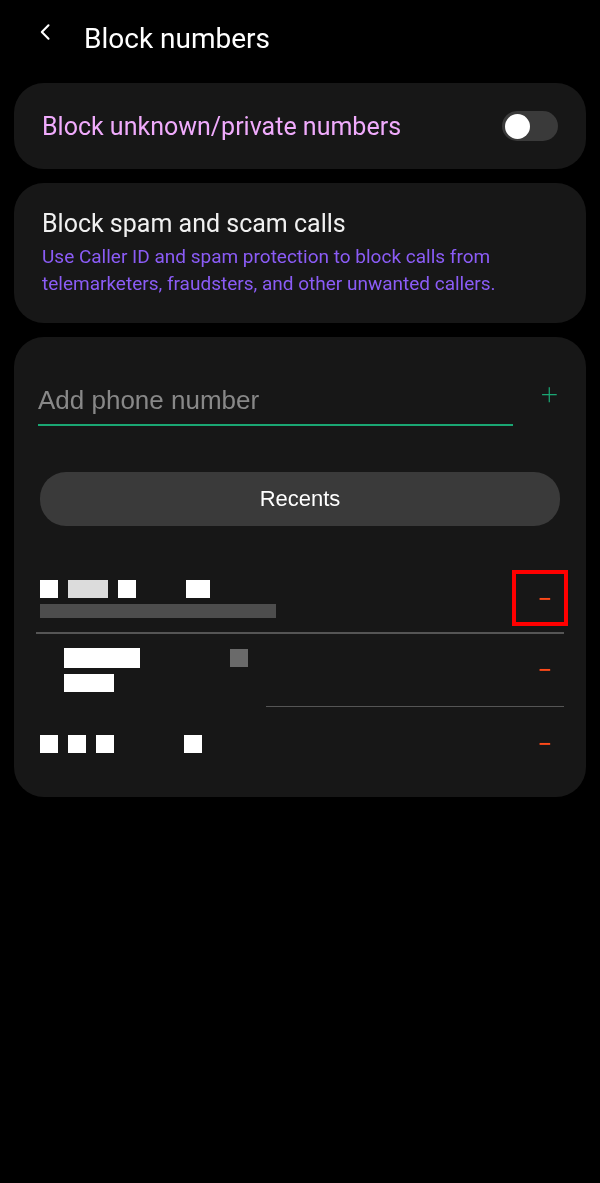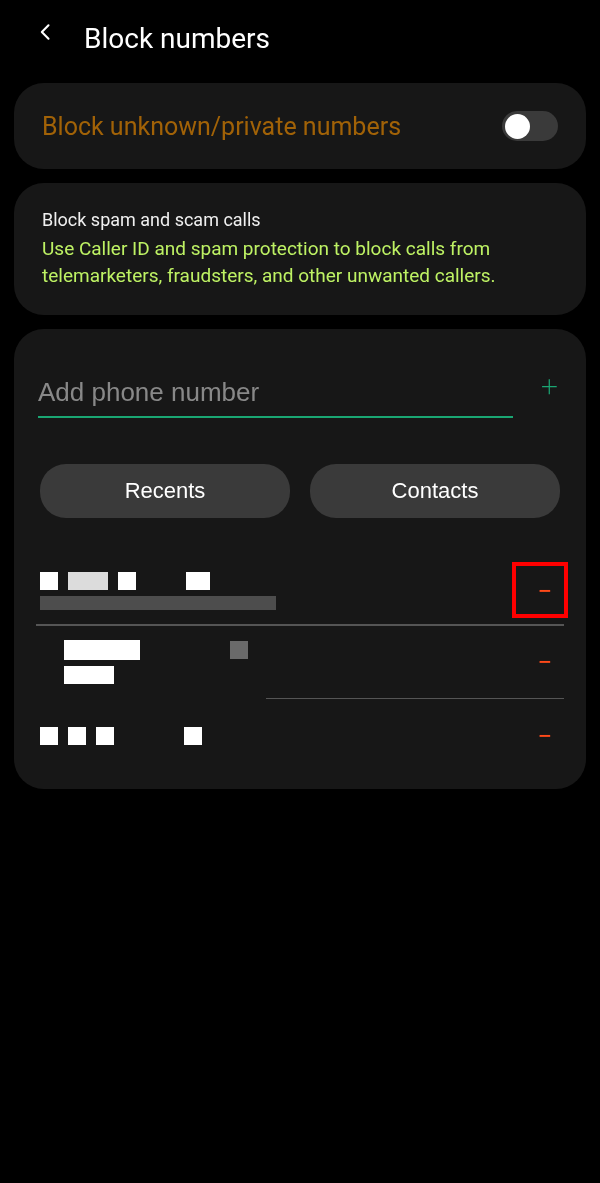--- a/index.html
+++ b/index.html
@@ -34,49 +34,49 @@
       padding: 28px 28px;
     }
     .toggle-row {
       display: flex;
       align-items: center;
       justify-content: space-between;
     }
     .toggle-label {
       font-size: 25px;
       font-weight: 400;
-      color: #a16207;
+      color: #f0abfc;
     }
     .toggle {
       width: 56px;
       height: 30px;
       background: #3a3a3a;
       border-radius: 15px;
       position: relative;
       flex-shrink: 0;
     }
     .toggle-knob {
       width: 25px;
       height: 25px;
       background: #fff;
       border-radius: 50%;
       position: absolute;
       top: 2.5px;
       left: 3px;
     }
     .spam-card { padding: 26px 28px; }
     .spam-title {
-      font-size: 18px;
+      font-size: 25px;
       font-weight: 400;
       color: #f0f0f0;
       margin-bottom: 6px;
     }
     .spam-desc {
       font-size: 19px;
-      color: #bef264;
+      color: #8b5cf6;
       line-height: 1.4;
     }
     .numbers-card {
       background: #171717;
       border-radius: 30px;
       margin: 8px 14px;
       padding: 28px 22px 16px 22px;
     }
     .input-row {
       display: flex;
@@ -200,21 +200,20 @@
 </div>
 
 <div class="numbers-card">
   <div class="input-row">
     <input class="input-field" type="text" placeholder="Add phone number" style="">
     <span class="plus-icon">+</span>
   </div>
 
   <div class="tab-row">
     <button class="tab-btn">Recents</button>
-    <button class="tab-btn">Contacts</button>
   </div>
 
   <div class="number-item">
     <div class="number-left">
       <div class="censor-row">
         <span class="censor-box" style="width:18px;height:18px"></span>
         <span class="censor-box dim" style="width:40px;height:18px"></span>
         <span class="censor-box" style="width:18px;height:18px"></span>
         <span class="censor-box" style="width:24px;height:18px;margin-left:40px"></span>
       </div>

